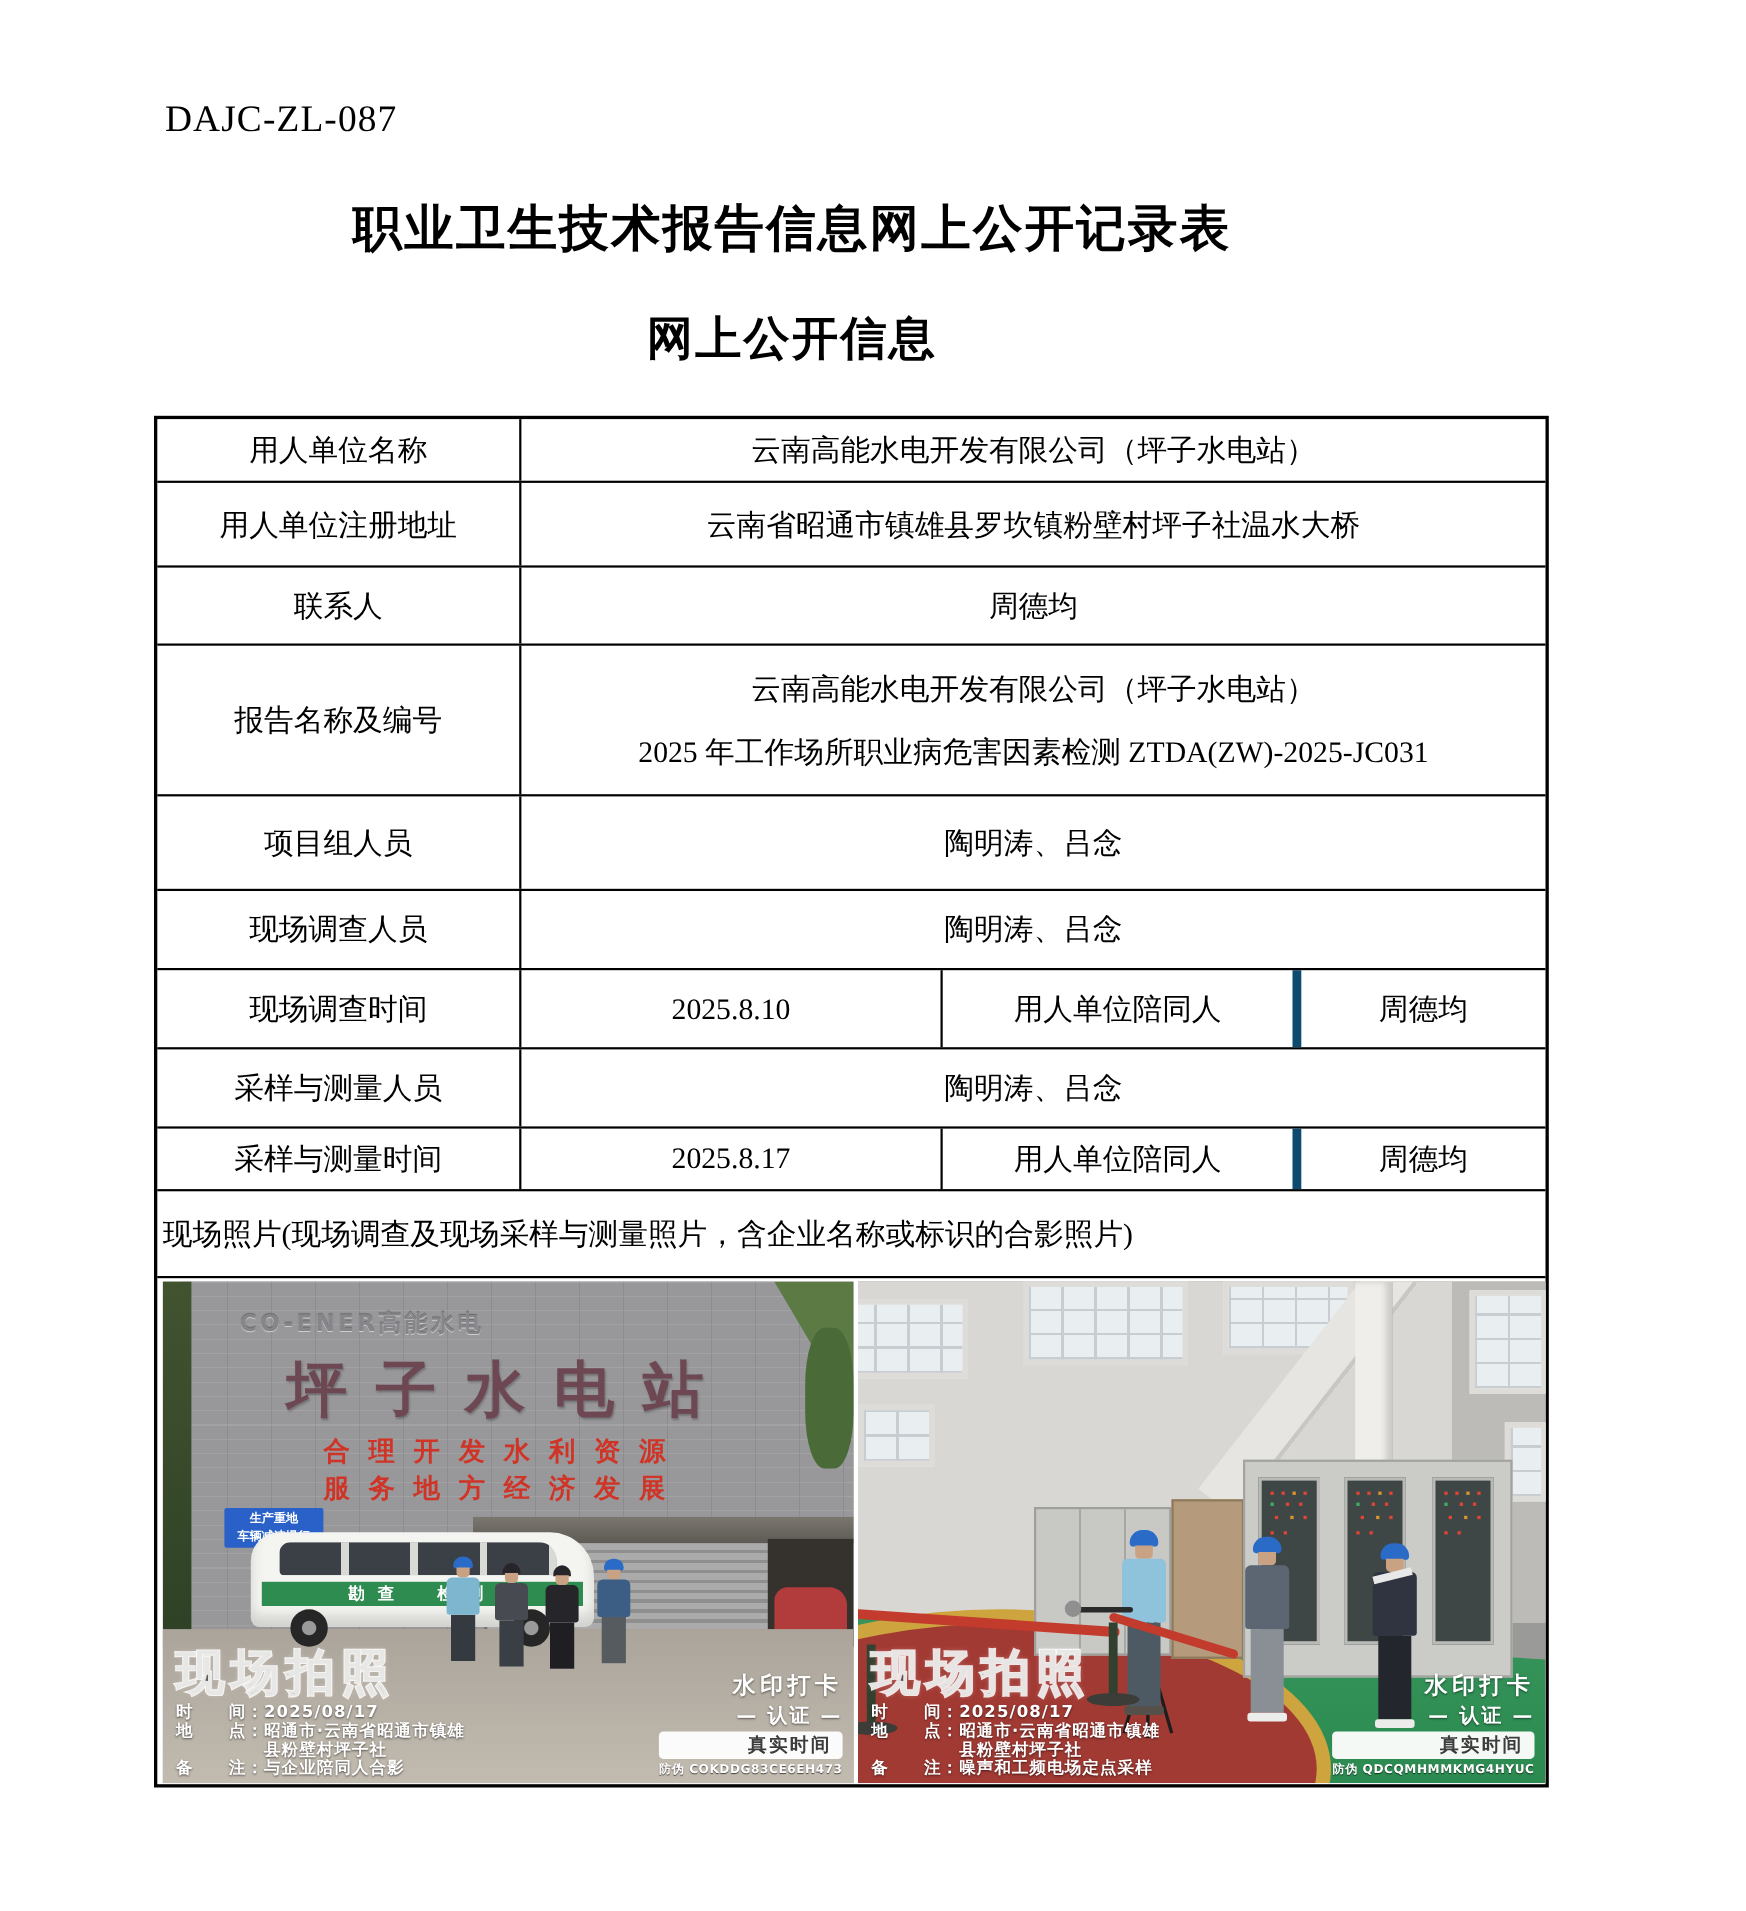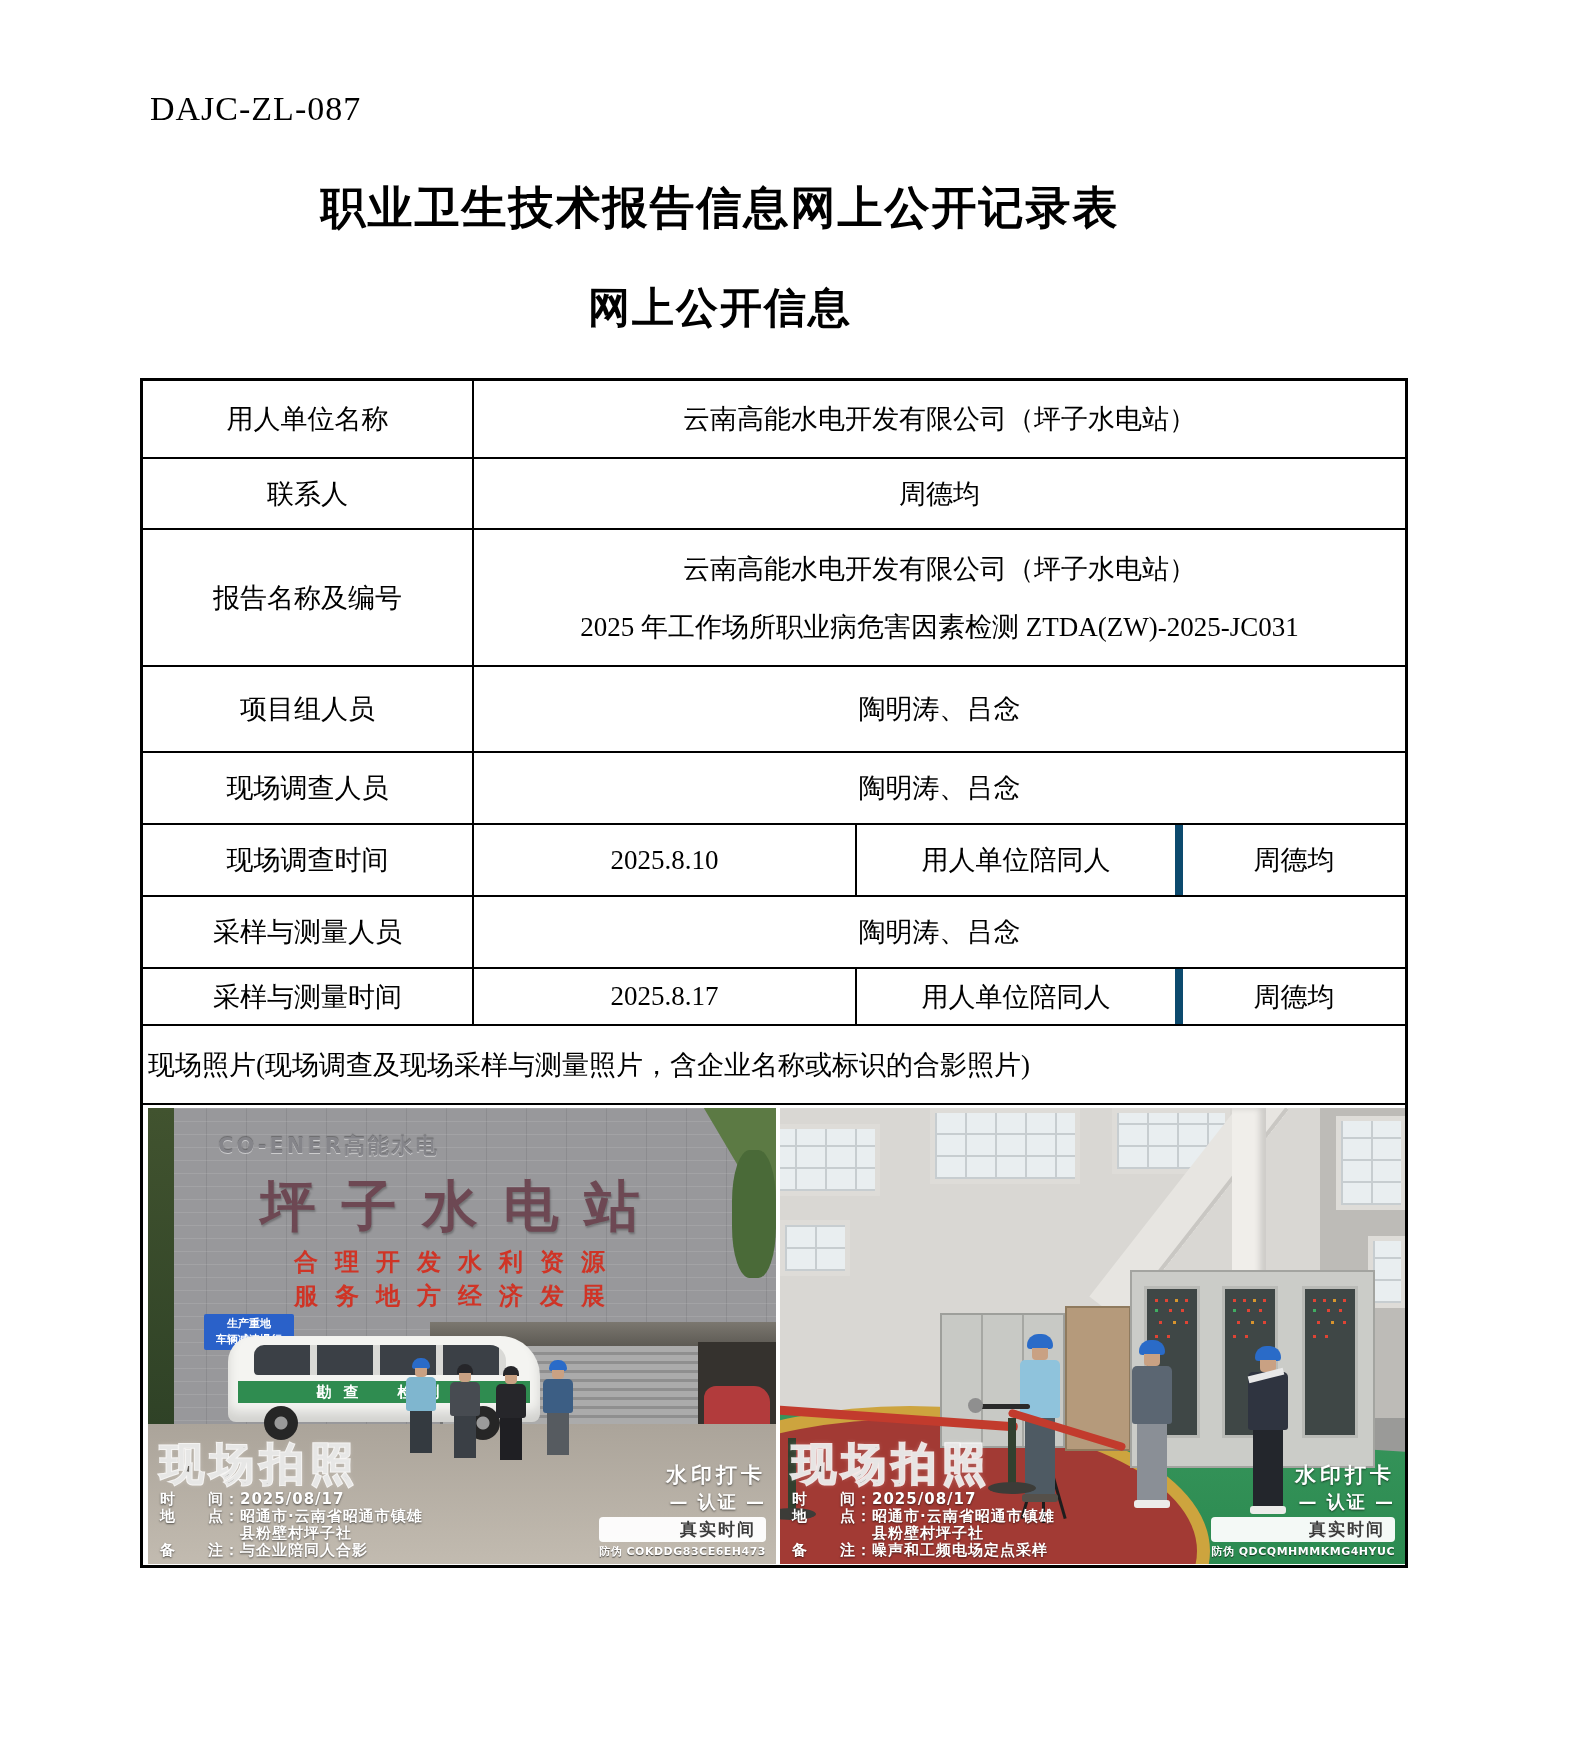--- a/index.html
+++ b/index.html
@@ -10,21 +10,21 @@
   }
   .doc-code { position:absolute; left:150px; top:90px; font-size:34px; letter-spacing:1px; }
   .head-wrap { position:absolute; left:140px; width:1160px; text-align:center; }
   .title { top:178px; font-size:45px; font-weight:bold; letter-spacing:2px; }
   .subtitle { top:280px; font-size:42px; font-weight:bold; letter-spacing:2px; }
 
   
   .itable { position:absolute; left:140px; top:378px; width:1268px; border:3px solid #000; box-sizing:border-box; background:#fff; }
   .trow { display:flex; border-top:2px solid #000; box-sizing:border-box; }
   .trow.first { border-top:none; }
-  .r1{height:76px}.r2{height:77px}.r3{height:71px}.r4{height:137px}.r5{height:86px}
+  .r1{height:56px}.r2{height:77px}.r3{height:71px}.r4{height:137px}.r5{height:86px}
   .r6{height:72px}.r7{height:72px}.r8{height:72px}.r9{height:57px}.r10{height:79px}
   .c { display:flex; align-items:center; justify-content:center; box-sizing:border-box; font-size:27px; text-align:center; }
   .c-label { flex:0 0 331px; border-right:2px solid #000; }
   .c-val { flex:1; }
   .c-2 { flex:0 0 383px; border-right:2px solid #000; }
   .c-3 { flex:0 0 326px; border-right:8px solid #0c4a6e; }
   .c-4 { flex:1; }
   .c-report { flex-direction:column; gap:22px; }
   .caption-cell { flex:1; justify-content:flex-start; padding-left:5px; text-align:center; }
   .photo-row { position:relative; display:block; height:462px; }
@@ -153,20 +153,24 @@
 
 <div class="doc-code">DAJC-ZL-087</div>
 <div class="head-wrap title">职业卫生技术报告信息网上公开记录表</div>
 <div class="head-wrap subtitle">网上公开信息</div>
 
 <div class="itable">
   <div class="trow first r1">
     <div class="c c-label">用人单位名称</div>
     <div class="c c-val">云南高能水电开发有限公司（坪子水电站）</div>
   </div>
+  <div class="trow r2">
+    <div class="c c-label">用人单位注册地址</div>
+    <div class="c c-val">云南省昭通市镇雄县罗坎镇粉壁村坪子社温水大桥</div>
+  </div>
   <div class="trow r3">
     <div class="c c-label">联系人</div>
     <div class="c c-val">周德均</div>
   </div>
   <div class="trow r4">
     <div class="c c-label">报告名称及编号</div>
     <div class="c c-val c-report">
       <div>云南高能水电开发有限公司（坪子水电站）</div>
       <div>2025 年工作场所职业病危害因素检测 ZTDA(ZW)-2025-JC031</div>
     </div>

